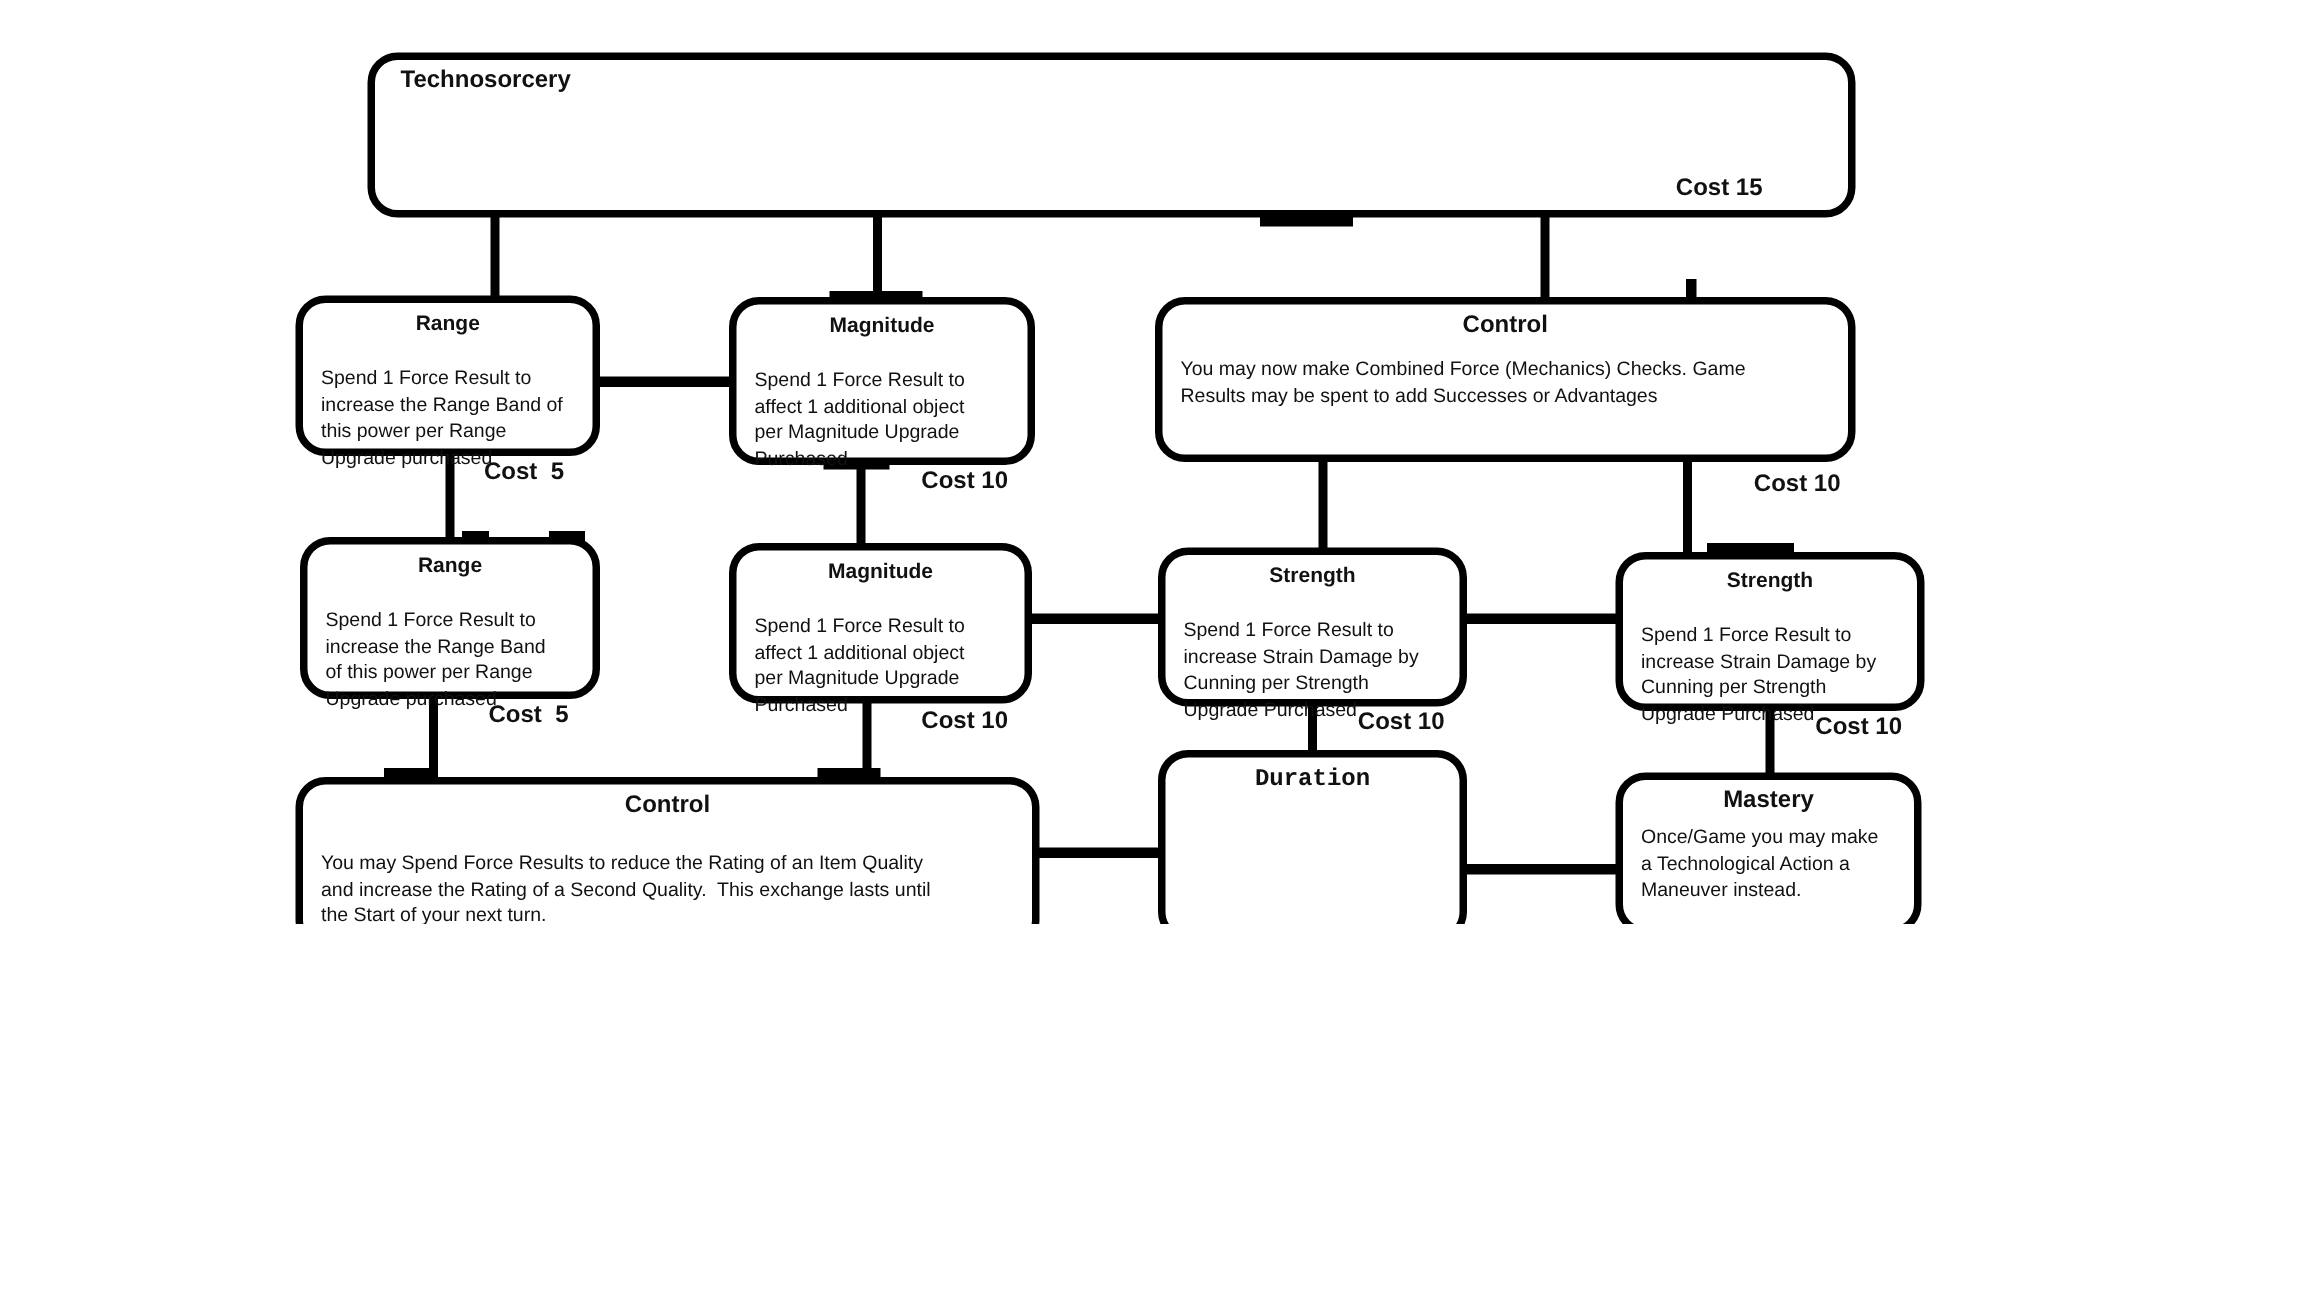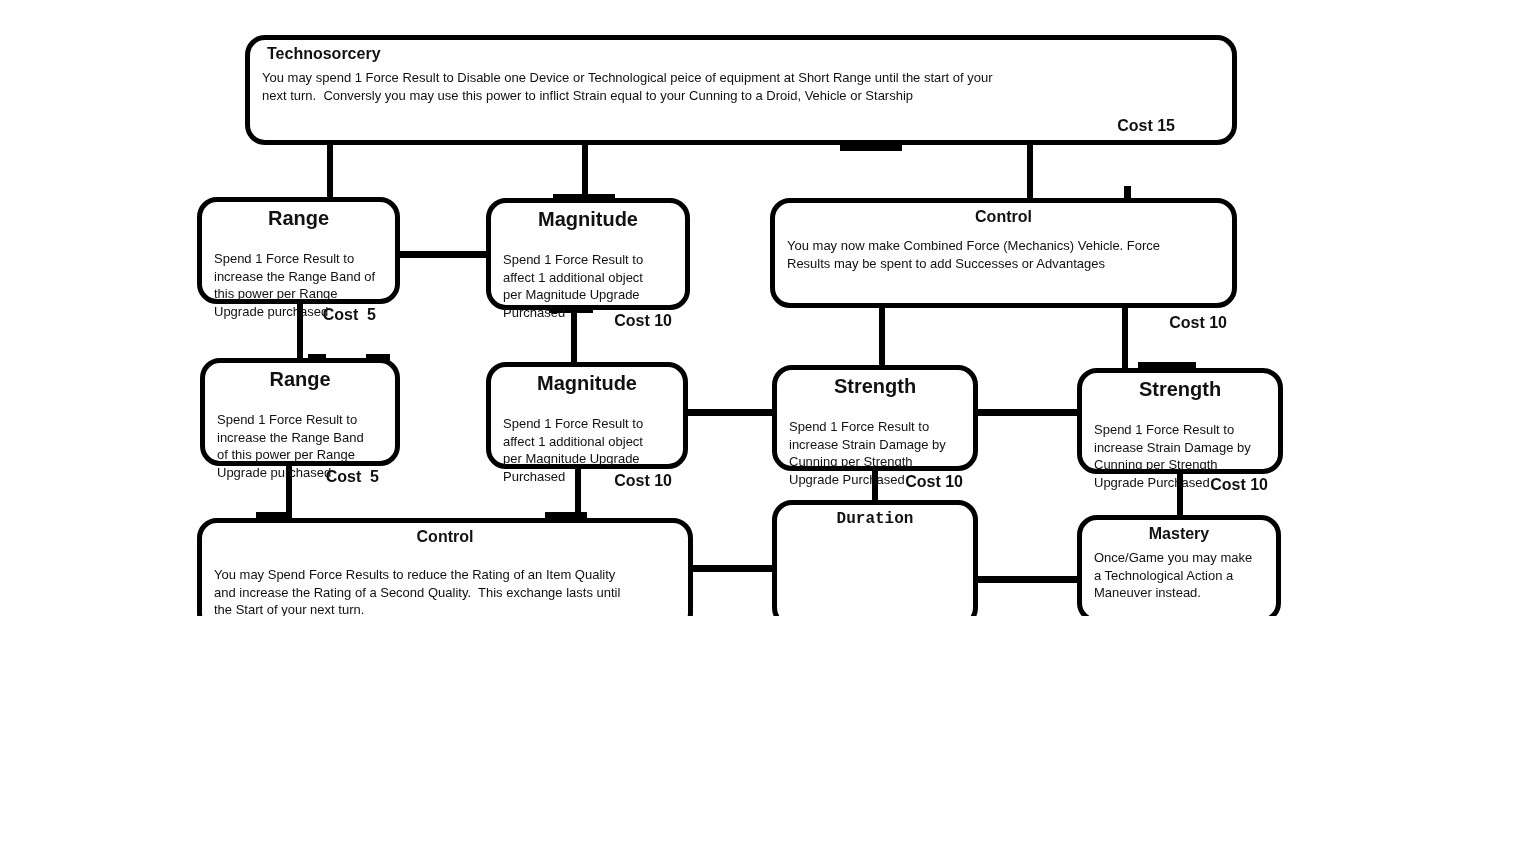--- a/index.html
+++ b/index.html
@@ -18,21 +18,21 @@
     width: 100%;
     height: 100%;
     border: 5px solid #000000;
     border-radius: 20px;
     background: #ffffff;
     padding: 5px 12px 4px 12px;
     position: relative;
   }
   .title {
     font-weight: bold;
-    font-size: 20px;
+    font-size: 14px;
     text-align: center;
     white-space: pre-wrap;
   }
   .node.big-title .title { font-size: 16px; }
   .node.title-left .title { text-align: left; padding-left: 5px; }
   .body {
     font-size: 13px;
     line-height: 17.5px;
     white-space: pre-wrap;
     margin-top: 20px;
@@ -88,22 +88,20 @@
   <div class="tab" style="left:308px; top:354px; width:18px; height:8px;"></div>
   <div class="tab" style="left:366px; top:354px; width:24px; height:8px;"></div>
   <div class="tab" style="left:1138px; top:362px; width:58px; height:9px;"></div>
   <div class="tab" style="left:256px; top:512px; width:34px; height:8px;"></div>
   <div class="tab" style="left:545px; top:512px; width:42px; height:8px;"></div>
   <div class="tab" style="left:1141px; top:521px; width:38px; height:9px;"></div>
 
   <div class="node big-title title-left" style="left:245px; top:35px; width:992px; height:110px;">
     <div class="box">
       <div class="title">Technosorcery</div>
-      <div class="body" style="margin-top:6px;">You may spend 1 Force Result to Disable one Device or Technological peice of equipment at Short Range until the start of your
-next turn.  Conversly you may use this power to inflict Strain equal to your Cunning to a Droid, Vehicle or Starship</div>
       <div class="cost-in">Cost 15</div>
     </div>
   </div>
 
   <div class="node" style="left:197px; top:197px; width:203px; height:107px;">
     <div class="box">
       <div class="title">Range</div>
       <div class="body">Spend 1 Force Result to
 increase the Range Band of
 this power per Range
@@ -119,21 +117,21 @@
 affect 1 additional object
 per Magnitude Upgrade
 Purchased</div>
     </div>
     <div class="cost" style="right:18px; top:114px;">Cost 10</div>
   </div>
 
   <div class="node big-title gap" style="left:770px; top:198px; width:467px; height:110px;">
     <div class="box">
       <div class="title">Control</div>
-      <div class="body">You may now make Combined Force (Mechanics) Vehicle. Force
+      <div class="body">You may now make Combined Force (Mechanics) Checks. Game
 Results may be spent to add Successes or Advantages</div>
     </div>
     <div class="cost" style="right:10px; top:116px;">Cost 10</div>
   </div>
 
   <div class="node" style="left:200px; top:358px; width:200px; height:108px;">
     <div class="box">
       <div class="title">Range</div>
       <div class="body">Spend 1 Force Result to
 increase the Range Band

